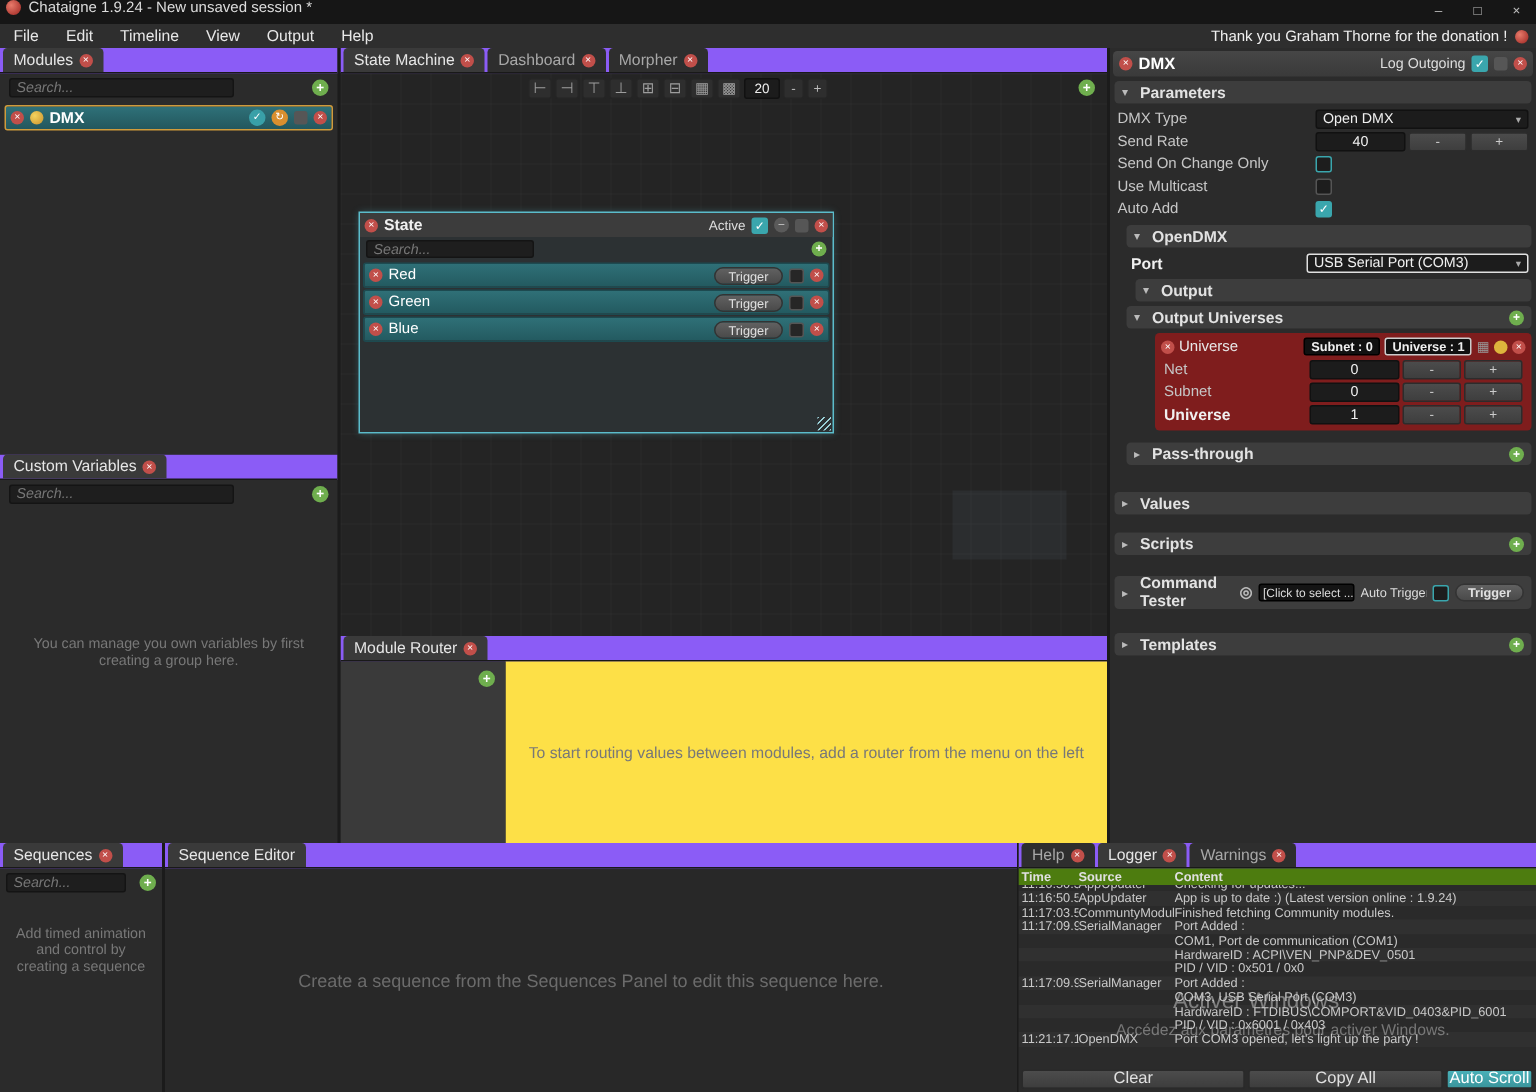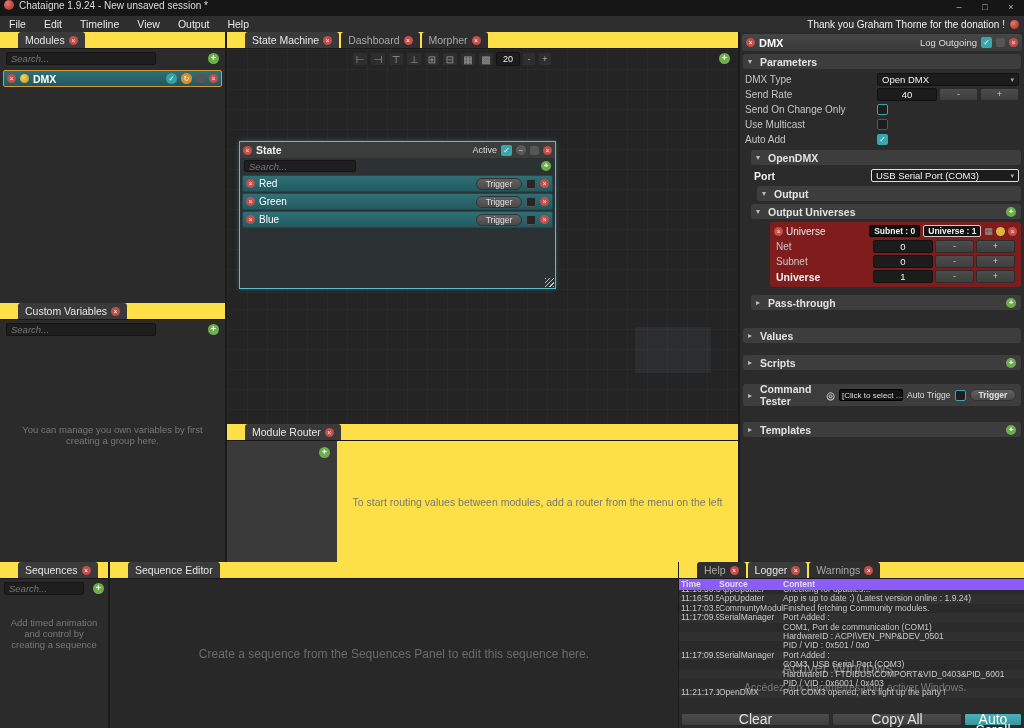--- a/index.html
+++ b/index.html
@@ -11,21 +11,21 @@
   .app-ico{width:10px;height:10px;border-radius:50%;background:radial-gradient(circle at 35% 35%,#e87a6a,#9c2420);margin:0 5px 0 4px;flex:none}
   .win-ctrls{margin-left:auto;display:flex}
   .win-btn{width:26px;height:16px;text-align:center;line-height:15px;color:#bbb;font-size:9px}
   .menubar{position:absolute;left:0;top:16px;width:1024px;height:16px;background:#2e2e2e;display:flex;align-items:center;font-size:10.5px;color:#e8e8e8}
   .menu-item{padding:0 9px;height:16px;line-height:16px}
   .donation{margin-left:auto;padding-right:5px;font-size:10px;color:#f0f0f0}
   .mb-ico{width:9px;height:9px;border-radius:50%;background:radial-gradient(circle at 35% 35%,#e87a6a,#9c2420);margin-right:5px;flex:none}
 
   
   .panel{position:absolute;background:#2b2b2b;overflow:hidden}
-  .tabbar{height:17px;background:#fde047;display:flex;align-items:flex-end;border-bottom:1px solid #191919;padding-left:18px}
+  .tabbar{height:17px;background:#8b5cf6;display:flex;align-items:flex-end;border-bottom:1px solid #191919;padding-left:2px}
   .tab{height:16px;background:#3a3a3a;border-radius:3px 3px 0 0;display:flex;align-items:center;gap:4px;padding:0 7px;margin-right:2px;font-size:10.5px;color:#e6e6e6;white-space:nowrap}
   .tab.inactive{background:#2e2e2e;color:#a8a8a8}
   .ci{width:9px;height:9px;border-radius:50%;background:#c14f4a;color:#fff;font-size:7px;line-height:9px;text-align:center;display:inline-block;flex:none}
   .pi{width:11px;height:11px;border-radius:50%;background:#6fae4e;color:#fff;font-size:9px;line-height:11px;text-align:center;display:inline-block;flex:none;font-weight:bold}
   .searchrow{display:flex;align-items:center;padding:3px 6px}
   .search{background:#1e1e1e;border:1px solid #141414;border-radius:2px;height:13px;width:150px;color:#bbb;font-size:9.5px;padding:0 4px;font-style:italic;outline:none}
   .search::placeholder{color:#777;font-style:italic}
   .empty-text{color:#787878;text-align:center}
   .grey-sq{width:9px;height:9px;background:#565656;border-radius:2px;flex:none;display:inline-block}
   .mini-grey{width:10px;height:10px;border-radius:50%;background:#5a5a5a;flex:none;display:inline-block;color:#ddd;font-size:7px;line-height:10px;text-align:center}
@@ -98,31 +98,31 @@
   .grid-ico{font-size:9px;color:#999;flex:none}
   .yellow-dot{width:9px;height:9px;border-radius:50%;background:#ddb43c;flex:none}
   .gap18{margin-top:18px}.gap12{margin-top:12px}.gap14{margin-top:14px}.gap16{margin-top:16px}.gap8{margin-top:8px}
   .sec.cmd{height:22px}
   .gear{color:#bbb;font-size:10px;flex:none}
   .sel-box{width:64px;height:12px;background:#141414;border:1px solid #000;border-radius:2px;color:#ddd;font-size:8px;line-height:11px;padding:0 2px;overflow:hidden;white-space:nowrap;flex:none;font-weight:normal}
   .at-label{font-size:8.5px;color:#ddd;font-weight:normal;white-space:nowrap;overflow:hidden;max-width:44px;flex:none}
 
   
   .logpanel{left:679px;top:562px;width:345px;height:166px;display:flex;flex-direction:column}
-  .log-head{display:flex;background:#8b5cf6;font-size:8.5px;font-weight:bold;color:#e0e0e0;height:11px;line-height:11px;flex:none}
+  .log-head{display:flex;background:#4d7c0f;font-size:8.5px;font-weight:bold;color:#e0e0e0;height:11px;line-height:11px;flex:none}
   .c-time{width:40px;padding-left:2px;flex:none;overflow:hidden;white-space:nowrap}
   .c-src{width:64px;flex:none;overflow:hidden;white-space:nowrap}
   .c-content{flex:1;overflow:hidden;white-space:nowrap}
   .log-rows{flex:1;overflow:hidden}
   .log-row{display:flex;height:9.4px;line-height:9.5px;font-size:8.5px;color:#c9c9c9}
   .log-row:nth-child(odd){background:#2a2a2a}
   .log-row:nth-child(even){background:#303030}
   .log-row.clip{margin-top:-5px}
   .log-btns{display:flex;gap:2px;height:13px;margin:2px;flex:none}
-  .lbtn{flex:1;background:linear-gradient(#4c4c4c,#3d3d3d);border:1px solid #2a2a2a;border-radius:2px;font-size:14px;color:#e0e0e0;text-align:center;line-height:11px}
+  .lbtn{flex:1;background:linear-gradient(#4c4c4c,#3d3d3d);border:1px solid #2a2a2a;border-radius:2px;font-size:11px;color:#e0e0e0;text-align:center;line-height:11px}
   .lbtn.wide{flex:1.15}
   .lbtn.teal{background:linear-gradient(#49b0b8,#3a959c);color:#fff;flex:0 0 58px}
 
   
   .wm1{position:absolute;left:782px;top:659px;font-size:15px;color:rgba(210,210,210,.5);z-index:50;pointer-events:none}
   .wm2{position:absolute;left:744px;top:681px;font-size:10.5px;color:rgba(210,210,210,.45);z-index:50;pointer-events:none}
 </style>
 </head>
 <body>
 

